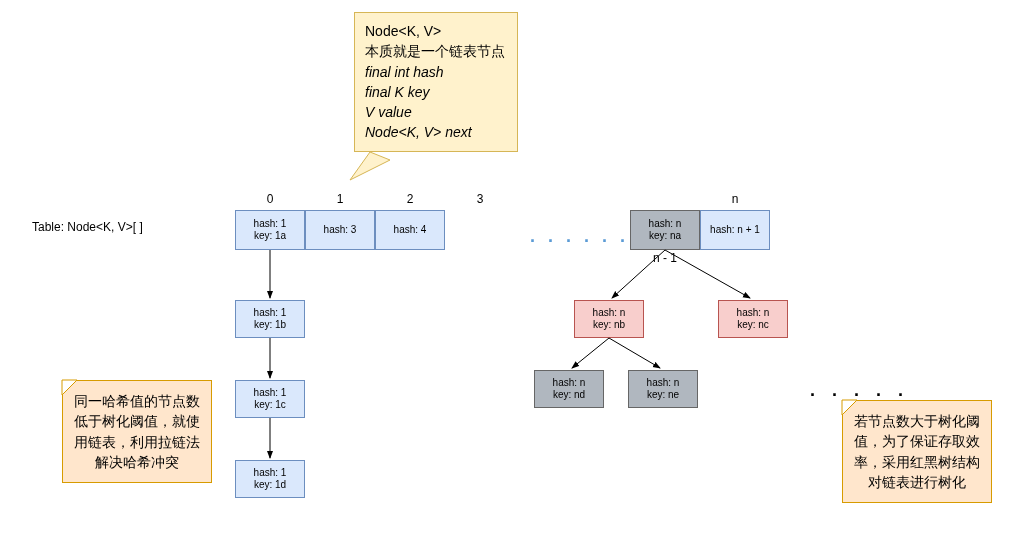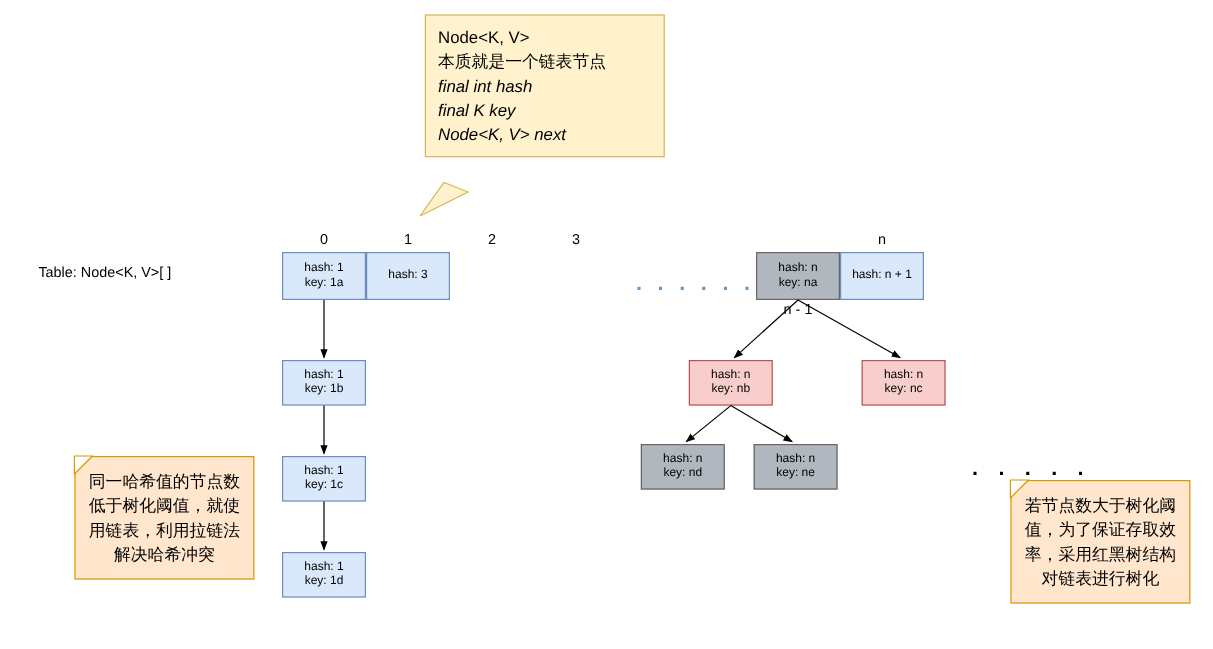--- a/index.html
+++ b/index.html
@@ -79,44 +79,48 @@
   .node.red  { background: #f8cecc; border-color:#b85450; }
   .node.gray { background: #b0b7bf; border-color:#666; }
   svg.overlay {
     position: absolute; left:0; top:0; width:1011px; height:541px;
     pointer-events:none;
   }
 </style>
 </head>
 <body>
 
-<div class="callout" style="left:354px; top:12px; width:200px;">
+<div class="callout" style="left:354px; top:12px; width:164px;">
   <div>Node&lt;K, V&gt;</div>
   <div>本质就是一个链表节点</div>
   <div class="italic">final int hash</div>
   <div class="italic">final K key</div>
+  <div class="italic">V value</div>
   <div class="italic">Node&lt;K, V&gt; next</div>
 </div>
 
 <div class="label" style="left:32px; top:220px;">Table:  Node&lt;K, V&gt;[ ]</div>
 
 <div class="idx" style="left:235px; top:192px;">0</div>
 <div class="idx" style="left:305px; top:192px;">1</div>
 <div class="idx" style="left:375px; top:192px;">2</div>
 <div class="idx" style="left:445px; top:192px;">3</div>
 <div class="idx" style="left:630px; top:208px;margin-top:43px;">n - 1</div>
 <div class="idx" style="left:700px; top:192px;">n</div>
 
 <div class="table-row" style="left:235px; top:210px;">
   <div class="cell">
     <span>hash: 1</span>
     <span>key: 1a</span>
   </div>
   <div class="cell">
     <span>hash: 3</span>
+  </div>
+  <div class="cell">
+    <span>hash: 4</span>
   </div>
 </div>
 
 <div class="dots" style="left:530px; top:226px;">. . . . . .</div>
 
 <div class="table-row" style="left:630px; top:210px;">
   <div class="cell gray">
     <span>hash: n</span>
     <span>key: na</span>
   </div>

